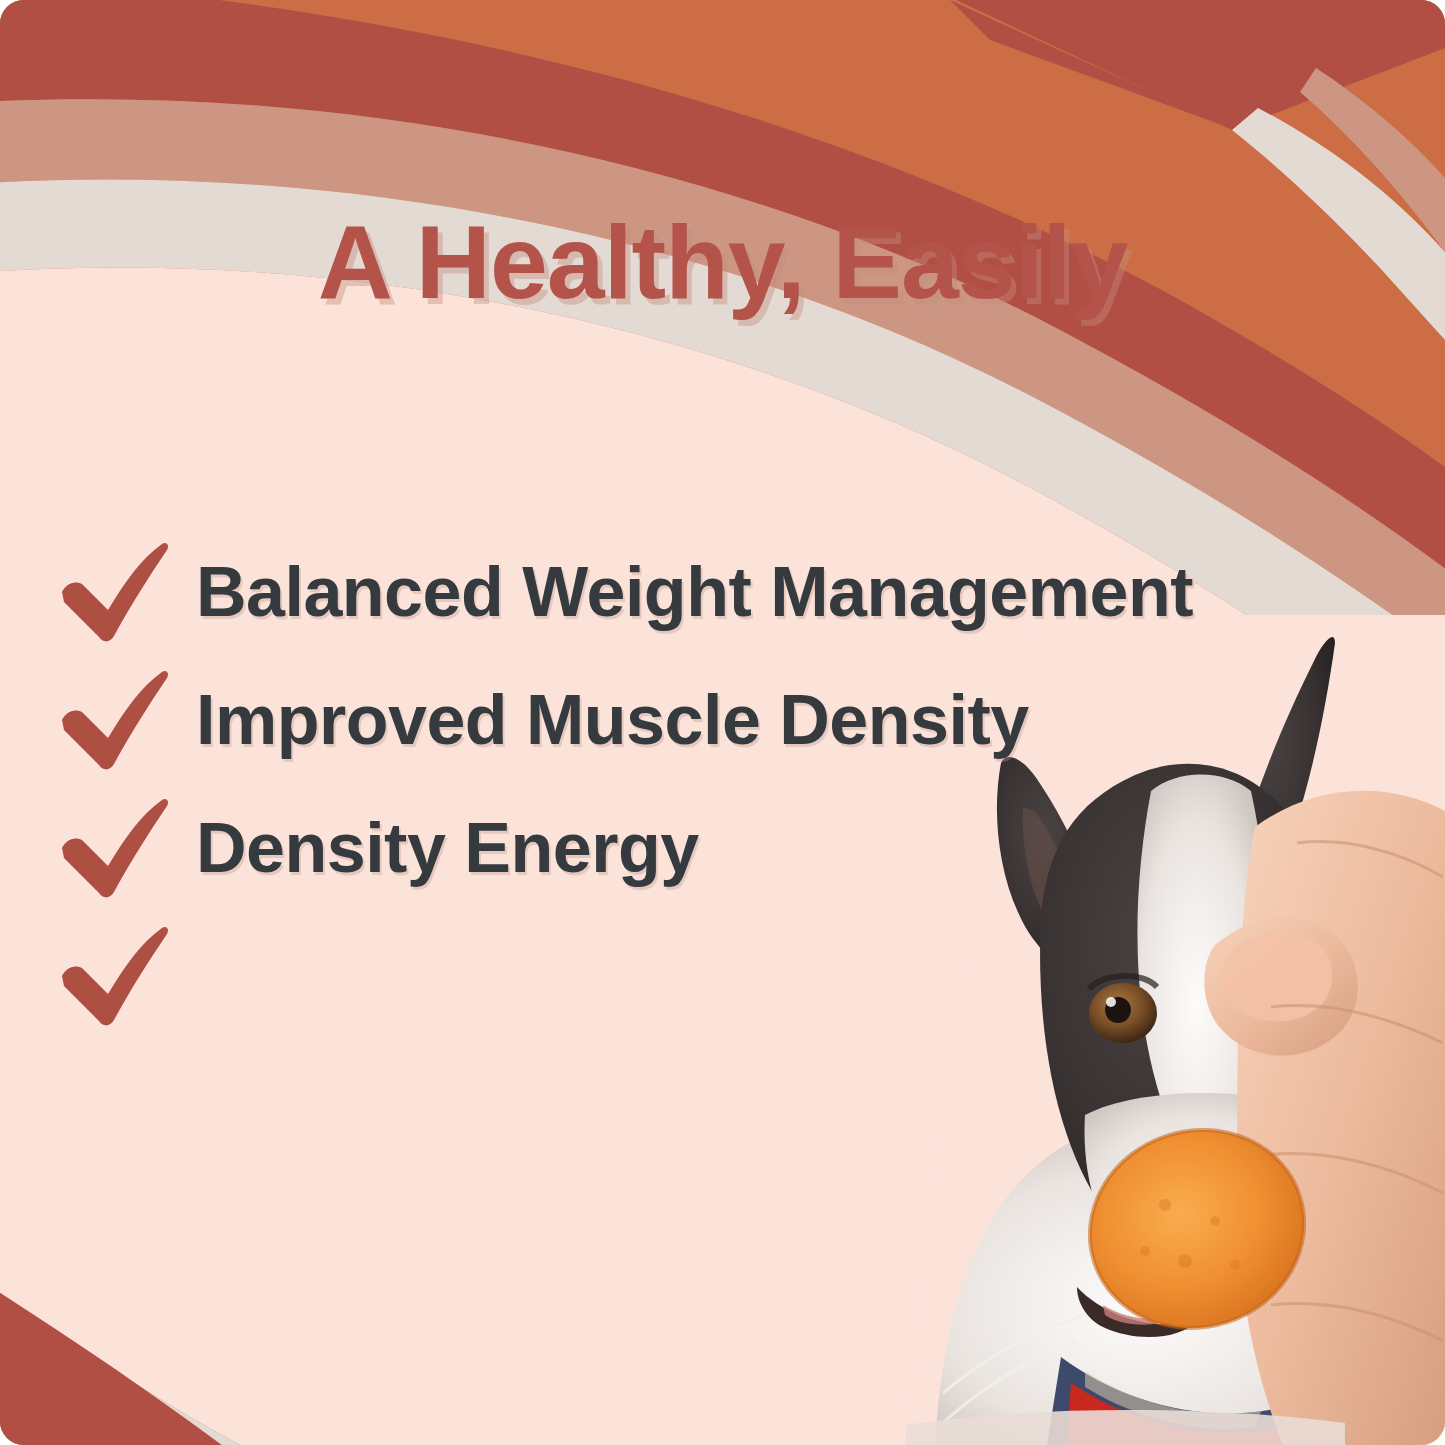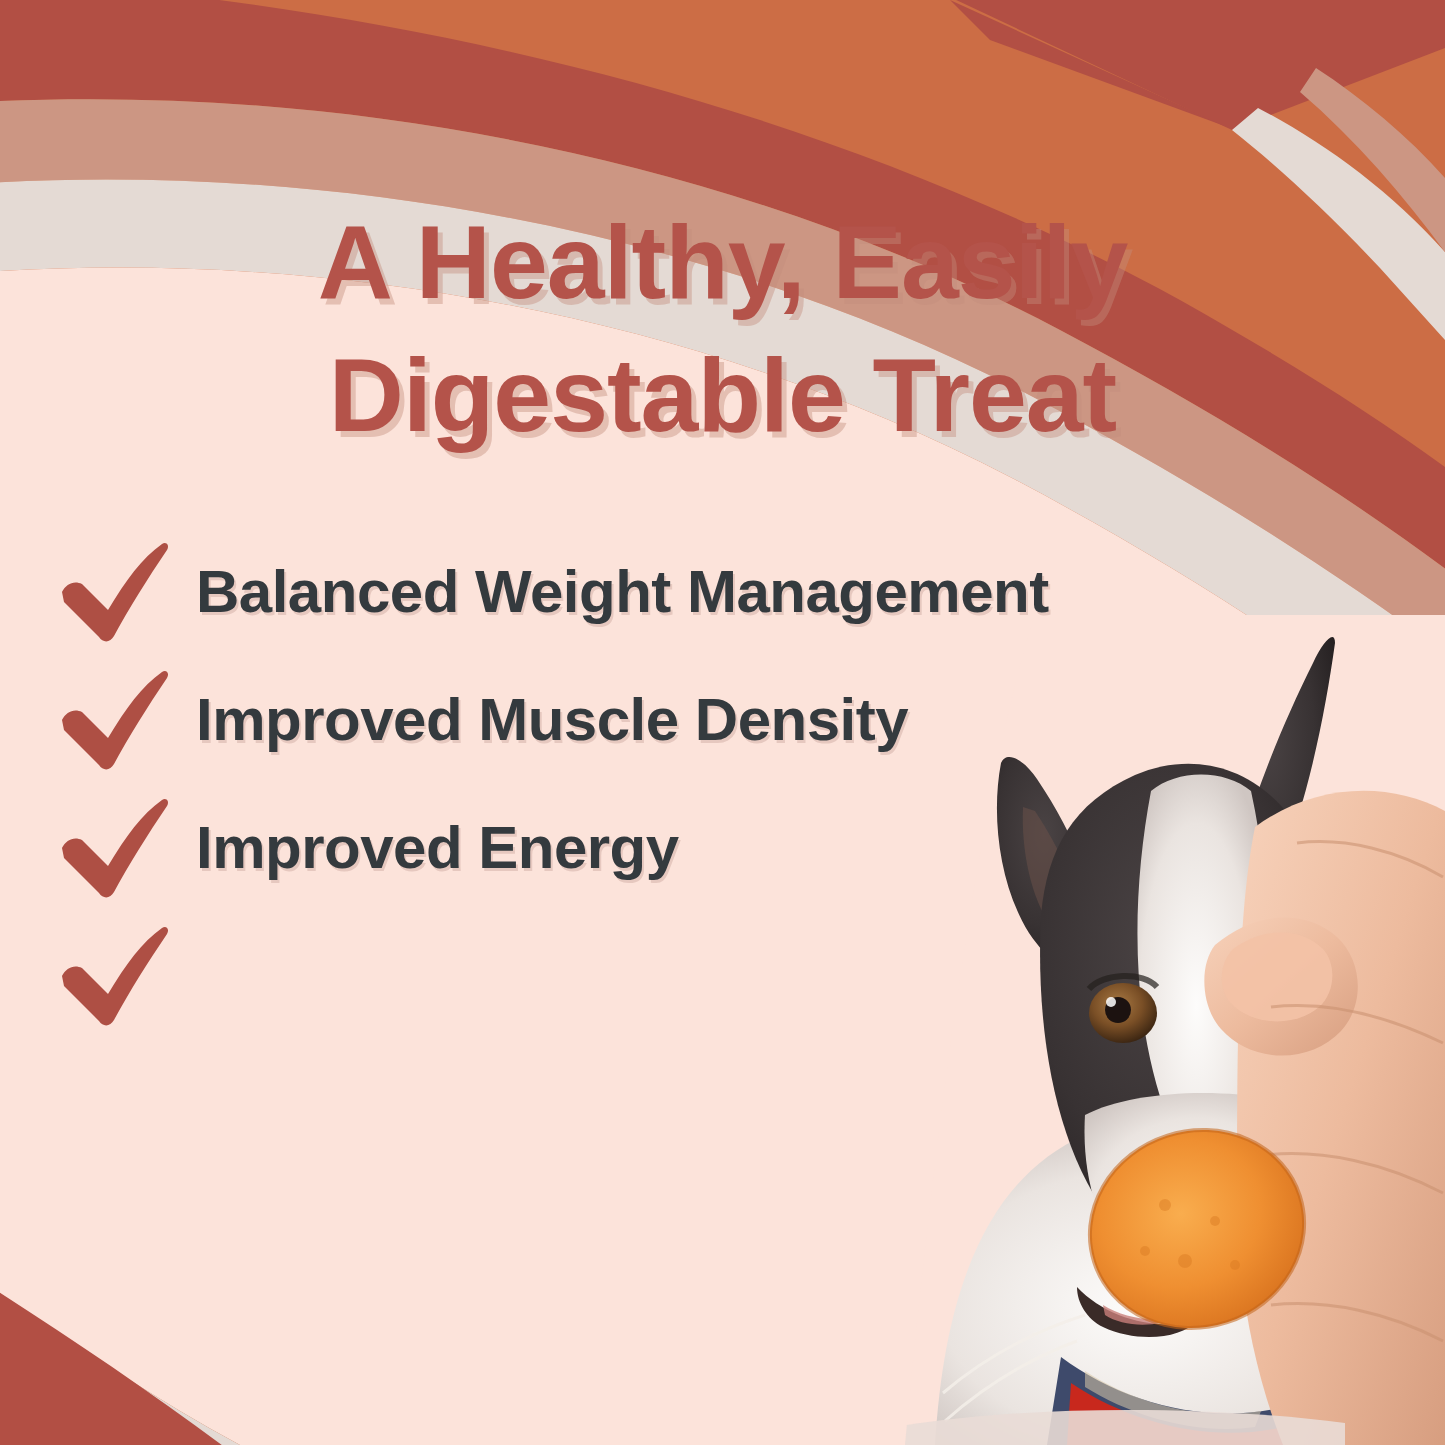--- a/index.html
+++ b/index.html
@@ -7,20 +7,21 @@
     padding: 0;
     background: #ffffff;
   }
   #poster {
     position: relative;
     width: 1445px;
     height: 1445px;
     overflow: hidden;
     font-family: "Liberation Sans", sans-serif;
     background: #cc6d45;
+    border-radius: 24px;
   }
 
   
   .bg-layer {
     position: absolute;
     inset: 0;
     width: 100%;
     height: 100%;
   }
 
@@ -66,21 +67,21 @@
     margin-right: 22px;
   }
   .check-icon svg {
     display: block;
     width: 118px;
     height: 104px;
     overflow: visible;
   }
   .benefit-label {
     color: #343a3e;
-    font-size: 60px;
+    font-size: 70px;
     font-weight: 700;
     letter-spacing: -0.5px;
     line-height: 1;
     white-space: nowrap;
     text-shadow: 2px 3px 0 rgba(190, 150, 140, 0.35);
   }
 
   
   .photo {
     position: absolute;
@@ -136,21 +137,20 @@
 
       <path fill="#e4dad4" d="M 1232,130 C 1280,168 1330,215 1380,268 L 1445,340 L 1445,252
                C 1390,190 1320,140 1258,108 Z"></path>
       <path fill="#cc9683" d="M 1300,92 C 1356,140 1404,196 1445,252 L 1445,178
                C 1408,136 1362,98 1316,68 Z"></path>
     </g>
   </svg>
 
   <div class="title-block">
     <span class="title-line">A Healthy, Easily</span>
-    <span class="title-line">Digestable Treat</span>
   </div>
 
   <div class="benefits">
 
     <div class="benefit-row">
       <span class="check-icon">
         <svg viewBox="0 0 118 104">
           <path fill="#ae4f44" d="M6,52 C10,44 18,40 26,44 L52,70 C70,40 86,18 106,4
                    C110,1 114,5 111,10 C92,38 72,70 58,96 C54,103 47,103 43,97 L8,62 Z"></path>
         </svg>
@@ -168,21 +168,21 @@
       <span class="benefit-label">Improved Muscle Density</span>
     </div>
 
     <div class="benefit-row">
       <span class="check-icon">
         <svg viewBox="0 0 118 104">
           <path fill="#ae4f44" d="M6,52 C10,44 18,40 26,44 L52,70 C70,40 86,18 106,4
                    C110,1 114,5 111,10 C92,38 72,70 58,96 C54,103 47,103 43,97 L8,62 Z"></path>
         </svg>
       </span>
-      <span class="benefit-label">Improved Energy</span>
+      <span class="benefit-label">Density Energy</span>
     </div>
 
     <div class="benefit-row">
       <span class="check-icon">
         <svg viewBox="0 0 118 104">
           <path fill="#ae4f44" d="M6,52 C10,44 18,40 26,44 L52,70 C70,40 86,18 106,4
                    C110,1 114,5 111,10 C92,38 72,70 58,96 C54,103 47,103 43,97 L8,62 Z"></path>
         </svg>
       </span>
     </div>

